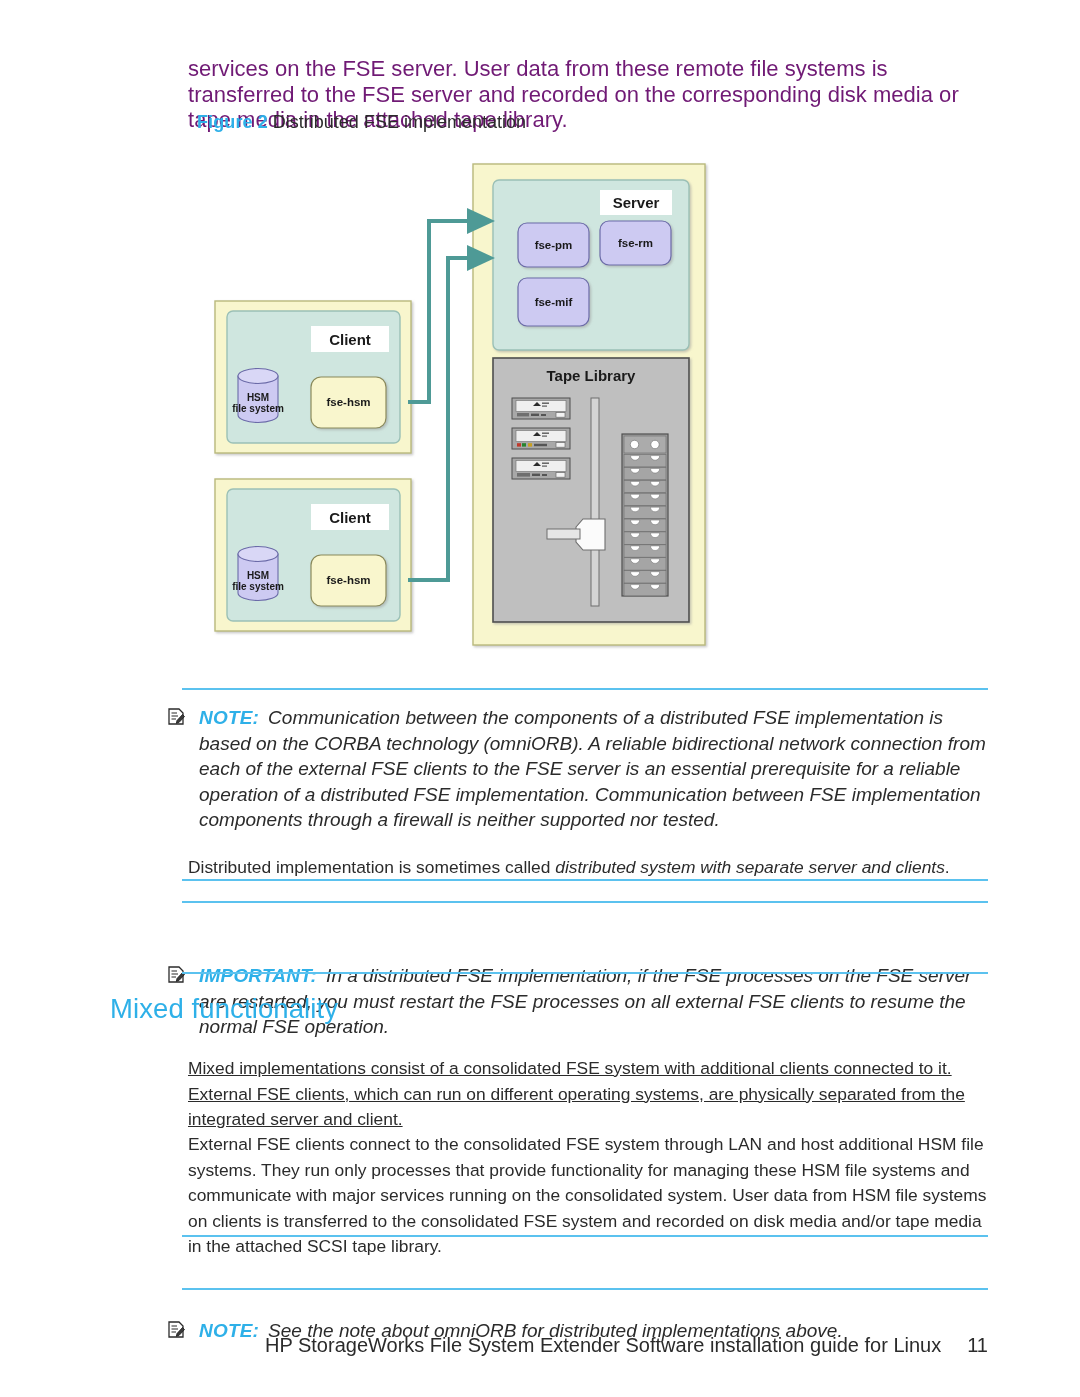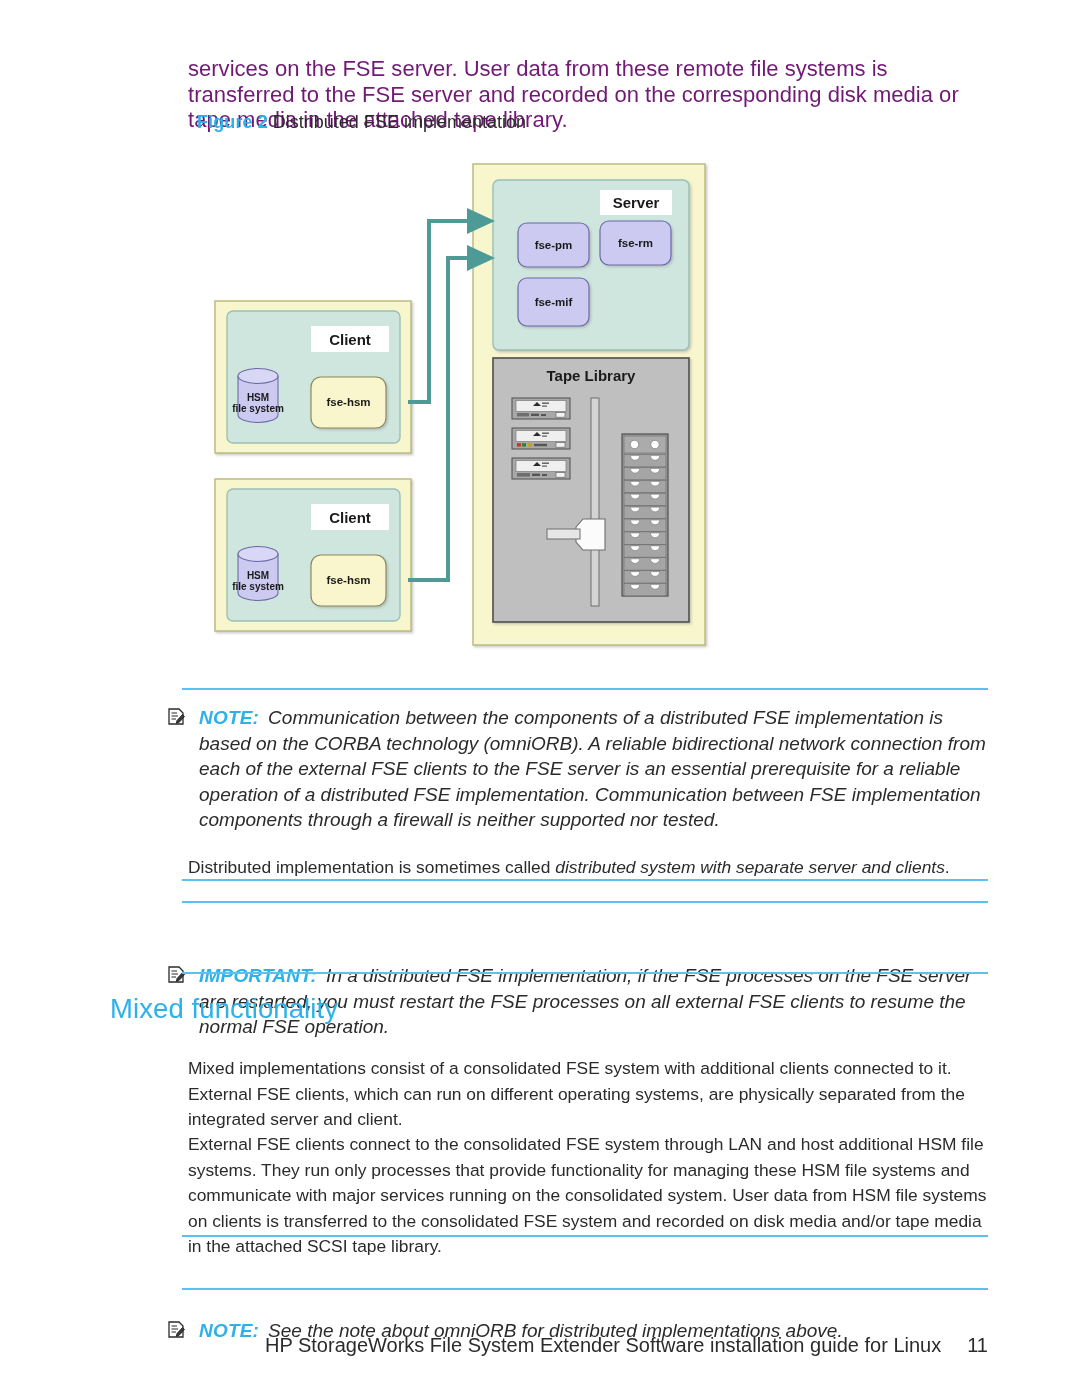--- a/index.html
+++ b/index.html
@@ -372,21 +372,21 @@
     </svg>
     <div class="admon-body">
       <span class="admon-kw">IMPORTANT:</span><span class="admon-kw-gap"></span><span>In a distributed FSE implementation, if the FSE processes on the FSE server are restarted, you must restart the FSE processes on all external FSE clients to resume the normal FSE operation.</span>
     </div>
   </div>
 
   <div class="rule" style="top:972px;"></div>
 
   <h1 class="h1">Mixed functionality</h1>
 
-  <div class="plain-para" style="top:1032px;">Mixed implementations consist of a consolidated FSE system with additional clients connected to it. External FSE clients, which can run on different operating systems, are physically separated from the integrated server and client.</div>
+  <div class="plain-para" style="top:1032px;text-decoration:underline;">Mixed implementations consist of a consolidated FSE system with additional clients connected to it. External FSE clients, which can run on different operating systems, are physically separated from the integrated server and client.</div>
 
   <div class="plain-para" style="top:1108px;">External FSE clients connect to the consolidated FSE system through LAN and host additional HSM file systems. They run only processes that provide functionality for managing these HSM file systems and communicate with major services running on the consolidated system. User data from HSM file systems on clients is transferred to the consolidated FSE system and recorded on disk media and/or tape media in the attached SCSI tape library.</div>
 
   <div class="rule" style="top:1235px;"></div>
 
   <div class="admon" style="top:1318px;">
     <svg class="admon-icon" viewBox="0 0 18 19">
       <path d="M2 2 L12 2 L16 6 L16 17 L2 17 Z" fill="#ffffff" stroke="#2b2b2b" stroke-width="1.3"></path>
       <path d="M4.5 6 H10 M4.5 9 H11 M4.5 12 H9" stroke="#2b2b2b" stroke-width="1.1" fill="none"></path>
       <path d="M10 13.5 L15.5 7.5 L17.5 9.5 L12 15.5 L9.3 16.3 Z" fill="#3a3a3a" stroke="#1a1a1a" stroke-width="0.8"></path>

